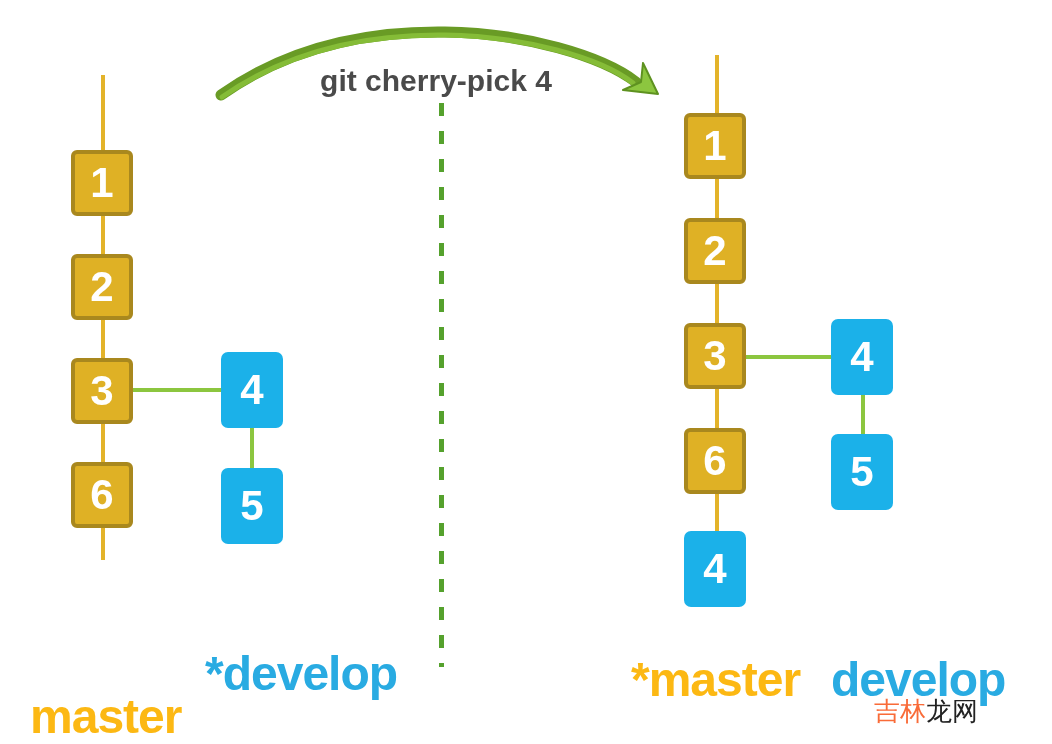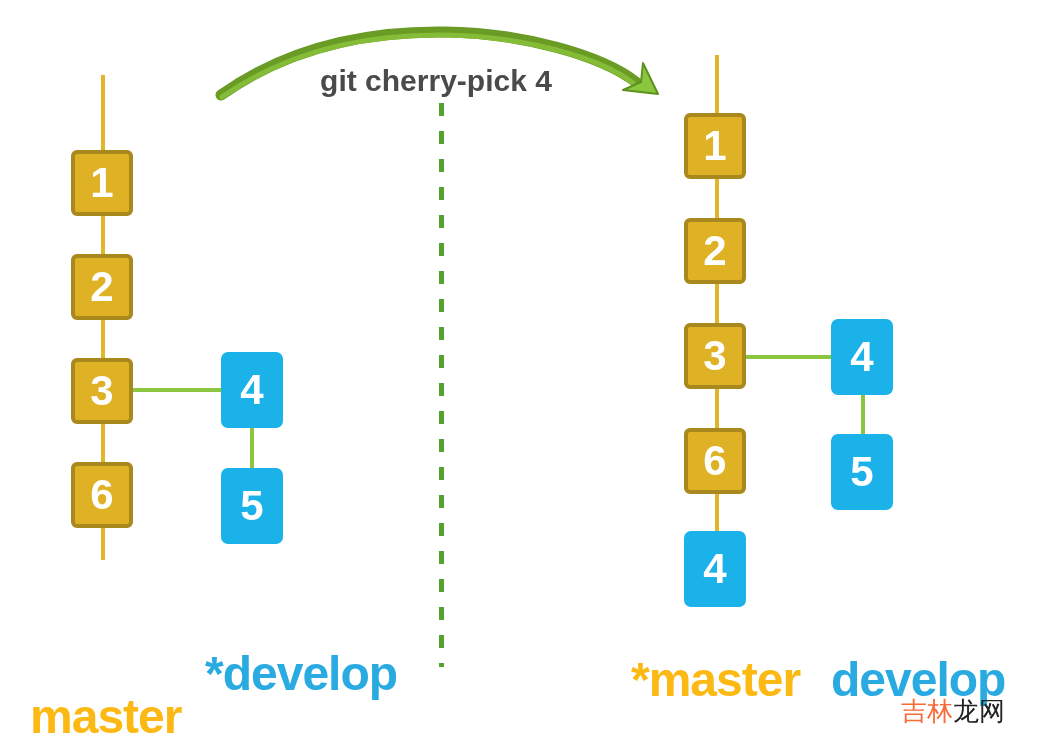--- a/index.html
+++ b/index.html
@@ -105,21 +105,21 @@
     position: absolute;
     font-size: 48px;
     font-weight: bold;
     letter-spacing: -1px;
     white-space: nowrap;
   }
   .gold-label { color: var(--gold_label); }
   .blue-label { color: var(--blue_label); }
   .watermark {
     position: absolute;
-    left: 901px;
+    left: 874px;
     top: 694px;
     font-size: 26px;
     white-space: nowrap;
     font-family: "DejaVu Sans", sans-serif;
   }
   .wm-orange { color: var(--watermark_orange); }
   .wm-black { color: var(--watermark_black); }
 </style>
 </head>
 <body>

